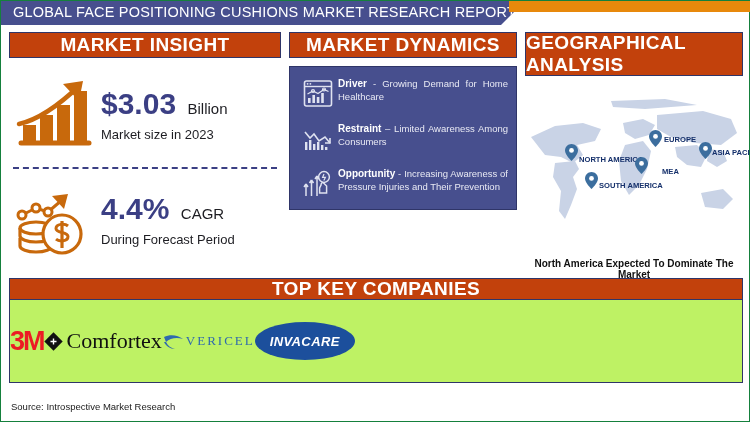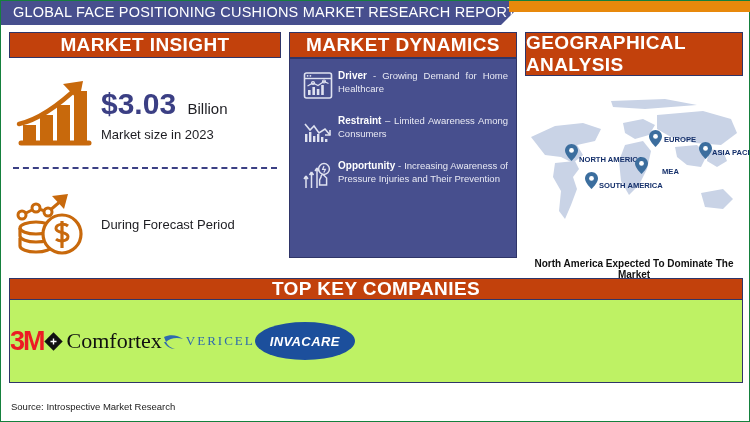--- a/index.html
+++ b/index.html
@@ -28,21 +28,21 @@
   .ins-b{margin-top:12px;height:78px;}
   .ins-txt .big{font-size:30px;font-weight:bold;color:#3b3f84;line-height:1;}
   .ins-txt .unit{font-size:15px;color:#1d1d22;margin-left:7px;}
   .ins-txt .sub{font-size:13px;color:#1d1d22;margin-top:8px;}
   .ins-icon{width:92px;display:flex;align-items:center;justify-content:center;flex:none;}
   .dashline{margin:9px 4px 0 4px;border-top:2px dashed #3b3f84;height:0;}
 
   
   .dyn{position:absolute;left:288px;top:31px;width:228px;height:236px;}
   .dyn .pill{height:26px;}
-  .dyn-body{height:200px;background:#474f8e;border:1px solid #2f3568;
+  .dyn-body{margin-top:8px;height:144px;background:#474f8e;border:1px solid #2f3568;
             box-sizing:border-box;padding:10px 8px 0 8px;}
   .dyn-item{display:flex;align-items:flex-start;margin-bottom:13px;}
   .dyn-ic{width:40px;flex:none;display:flex;justify-content:center;padding-top:2px;}
   .dyn-tx{color:#e9eaf4;font-size:9.5px;line-height:1.35;text-align:justify;}
   .dyn-tx b{color:#fff;font-size:10px;}
 
   
   .geo{position:absolute;left:524px;top:31px;width:218px;height:236px;}
   .geo .pill{height:44px;}
   .map{position:relative;margin-top:8px;height:168px;}
@@ -118,20 +118,24 @@
             <path d="M38 12 L54 10 L50 25 Z" fill="#c8690c" stroke="none"></path>
           </g>
           <g fill="#fff" stroke="#c8690c" stroke-width="3">
             <circle cx="8" cy="31" r="4"></circle>
             <circle cx="22" cy="24" r="4"></circle>
             <circle cx="34" cy="28" r="4"></circle>
           </g>
         </svg>
       </div>
       <div class="ins-txt">
+        <div>
+          <span class="big">4.4%</span>
+          <span class="unit">CAGR</span>
+        </div>
         <div class="sub">During Forecast Period</div>
       </div>
     </div>
   </div>
 
   <div class="dyn">
     <div class="pill">MARKET DYNAMICS</div>
     <div class="dyn-body">
 
       <div class="dyn-item">

